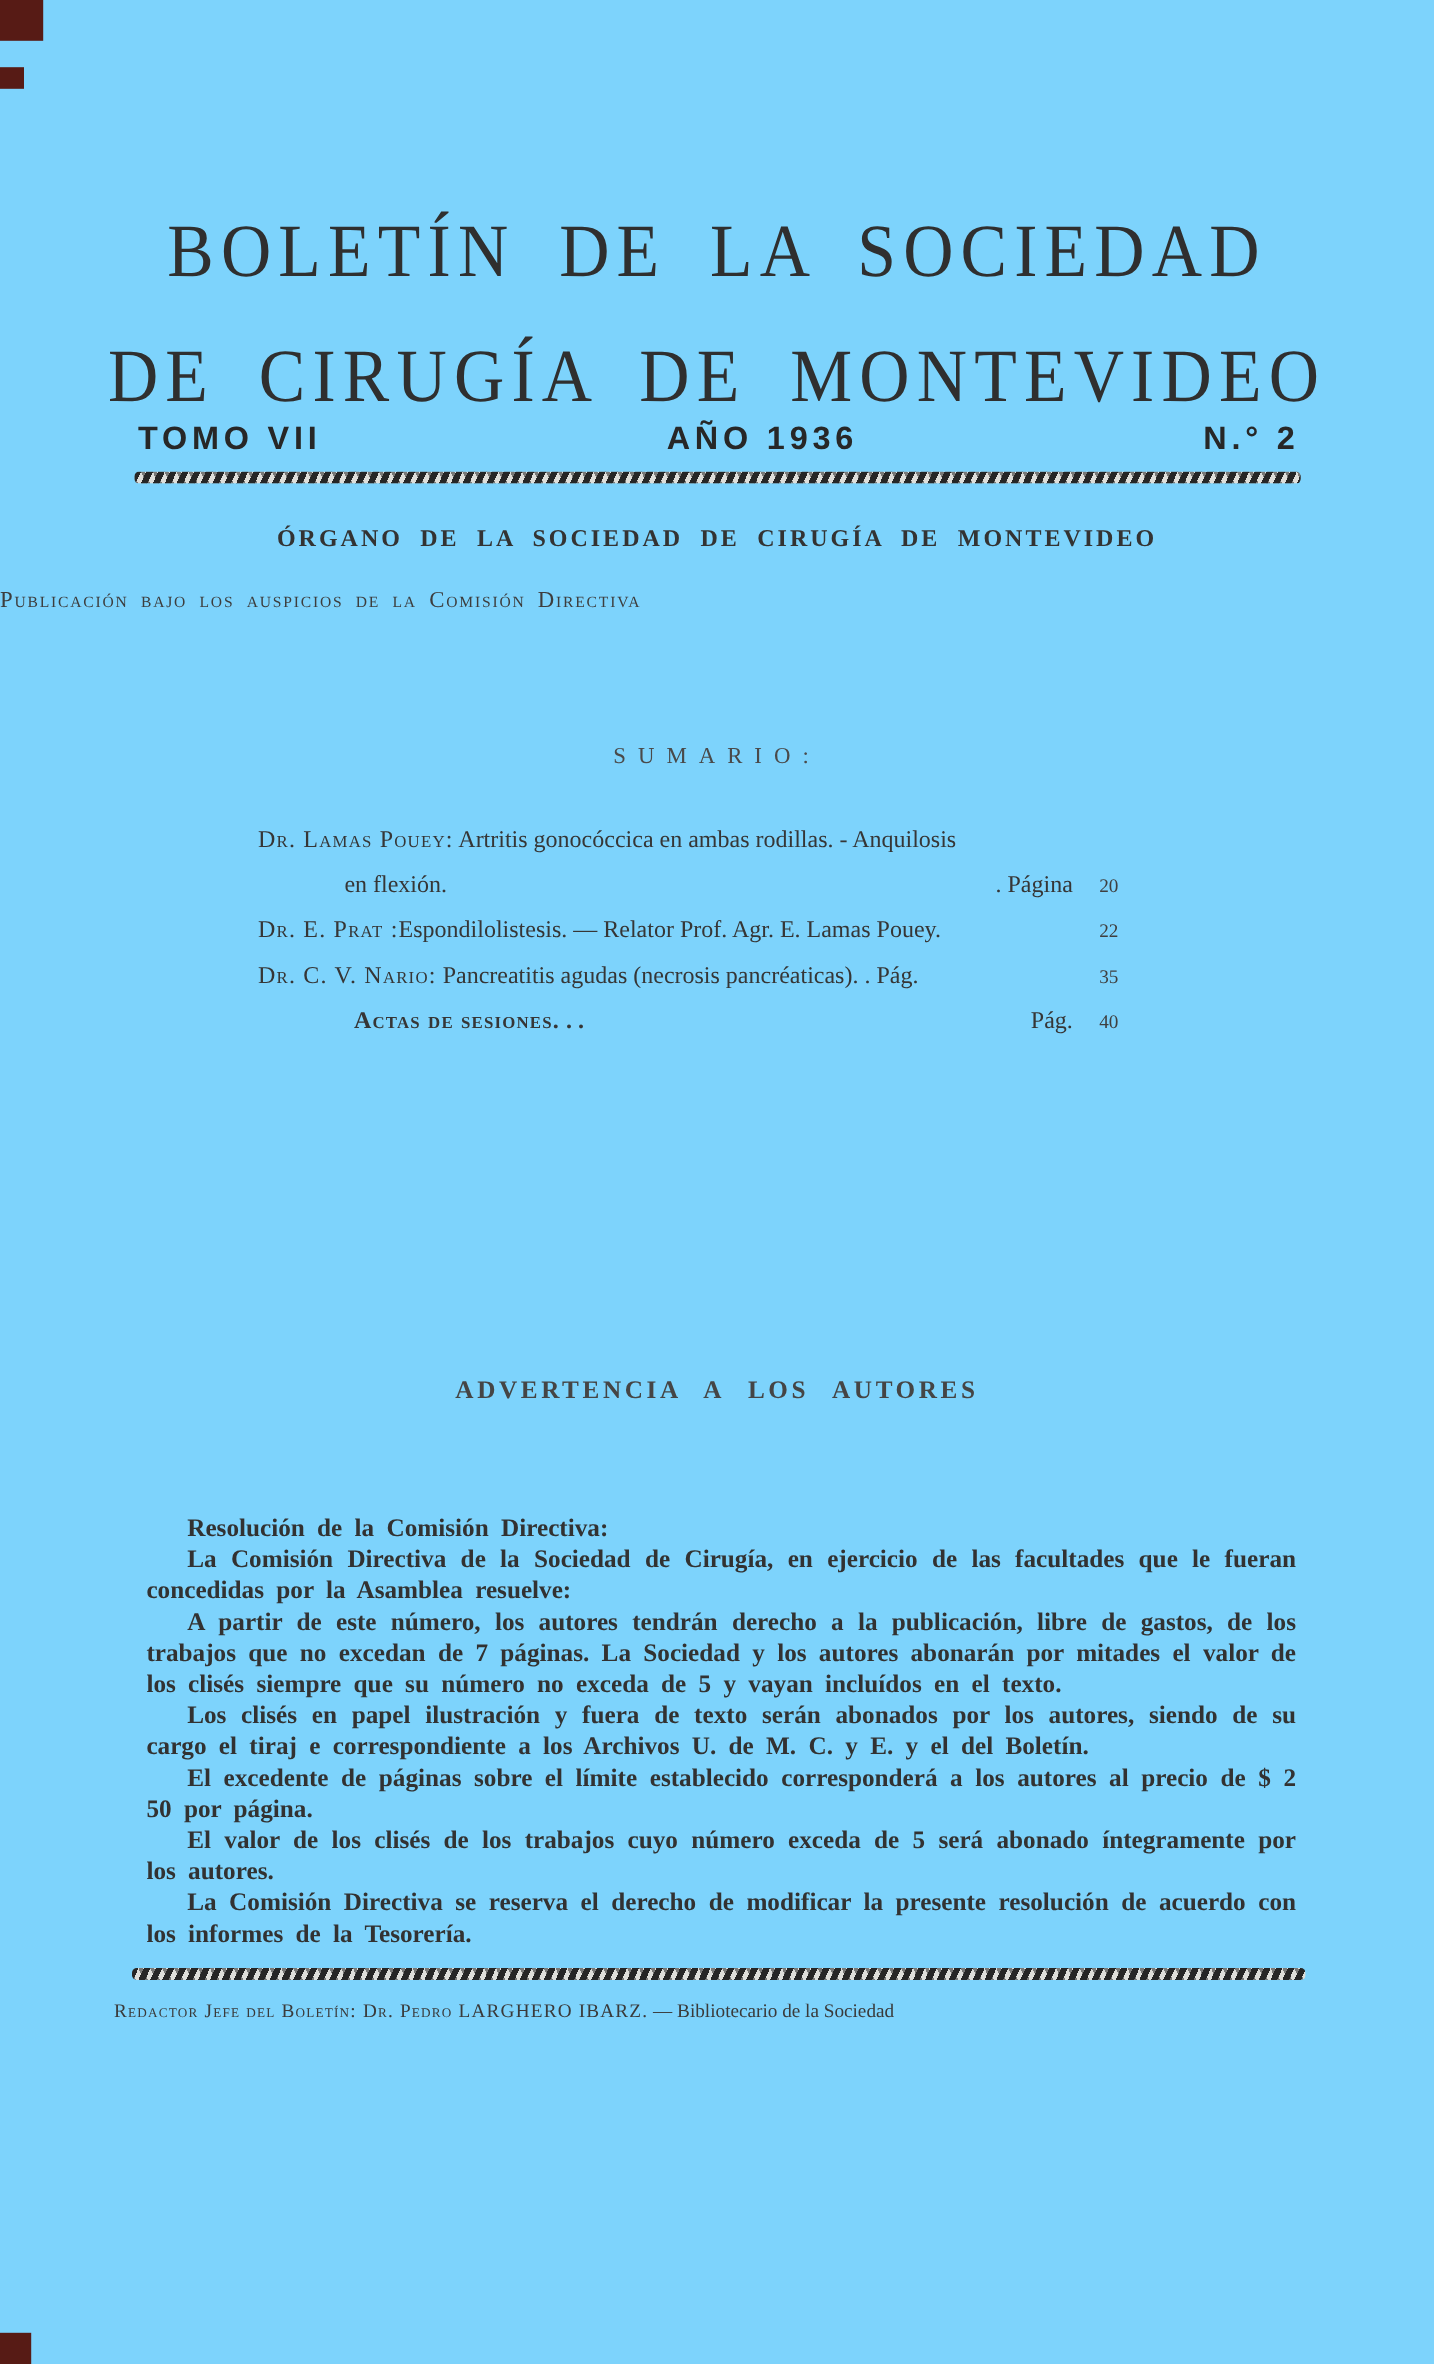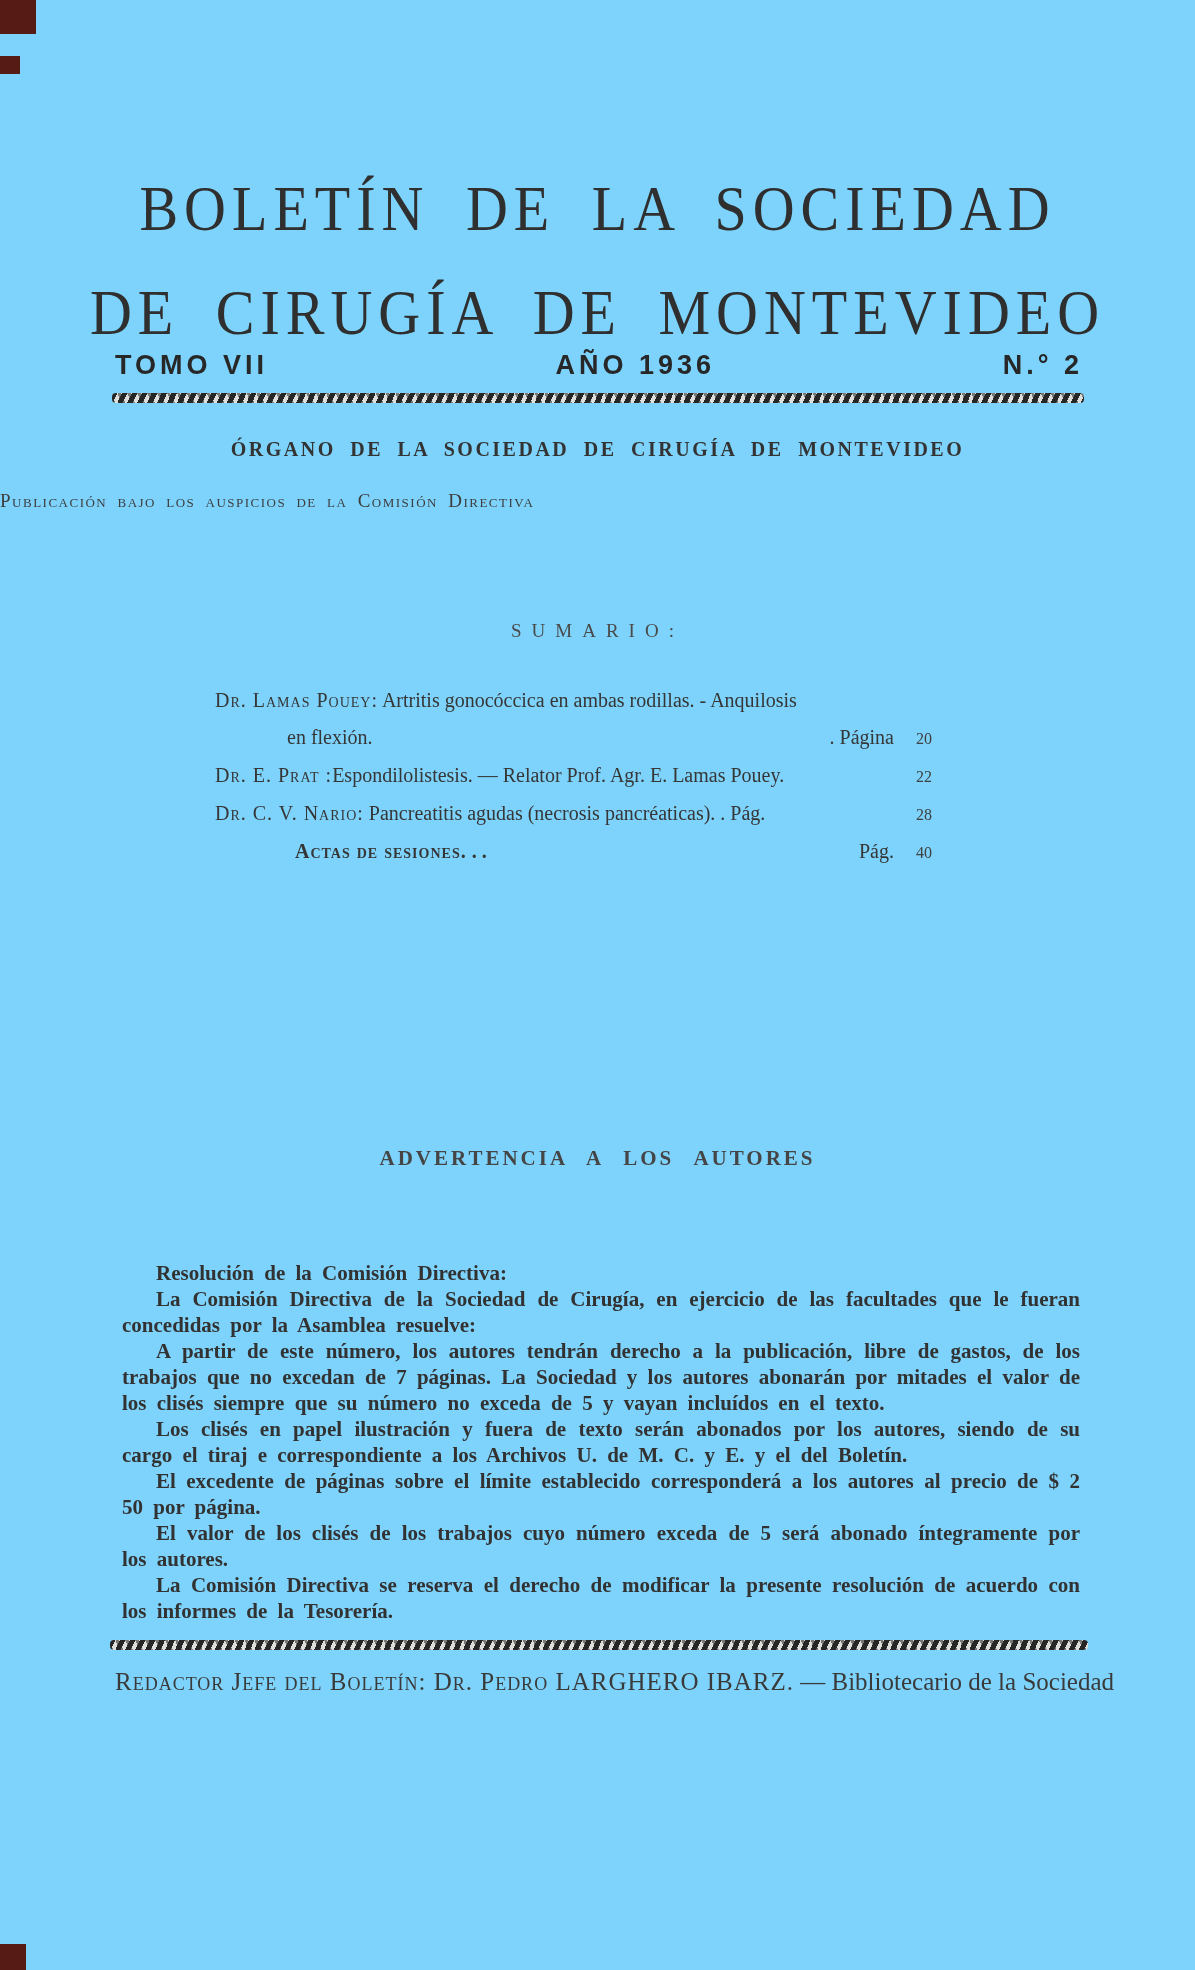--- a/index.html
+++ b/index.html
@@ -82,21 +82,21 @@
   .adv-body{
     position:absolute;left:122px;top:1260px;width:958px;
     font-weight:700;font-size:21px;line-height:26px;
     text-align:justify;word-spacing:5px;color:#323232;
   }
   .adv-body p{margin:0;text-indent:34px;}
 
   
   .footer{
     position:absolute;left:95px;top:1668px;width:1005px;
-    font-size:25px;color:#3a3a3a;white-space:nowrap;margin-left:20px;
+    font-size:16px;color:#3a3a3a;white-space:nowrap;
   }
   .footer .label{font-variant:small-caps;letter-spacing:1px;}
 </style>
 </head>
 <body>
 
 <div class="page">
 
   <div class="scan-mark m1"></div>
   <div class="scan-mark m2"></div>
@@ -132,21 +132,21 @@
       <span class="sum-page">20</span>
     </div>
     <div class="sum-row">
       <span class="sum-left"><span class="sum-name">Dr. E. Prat :</span><span>Espondilolistesis. — Relator Prof. Agr. E. Lamas Pouey.</span></span>
       <span class="sum-tail"></span>
       <span class="sum-page">22</span>
     </div>
     <div class="sum-row">
       <span class="sum-left"><span class="sum-name">Dr. C. V. Nario:</span><span> Pancreatitis agudas (necrosis pancréaticas). . Pág.</span></span>
       <span class="sum-tail"></span>
-      <span class="sum-page">28</span>
+      <span class="sum-page">35</span>
     </div>
     <div class="sum-row indent-2">
       <span class="sum-left"><span class="sum-name">Actas de sesiones.</span><span> . .</span></span>
       <span class="sum-tail">Pág.</span>
       <span class="sum-page">40</span>
     </div>
   </div>
 
   <div class="adv-heading">ADVERTENCIA A LOS AUTORES</div>
 

